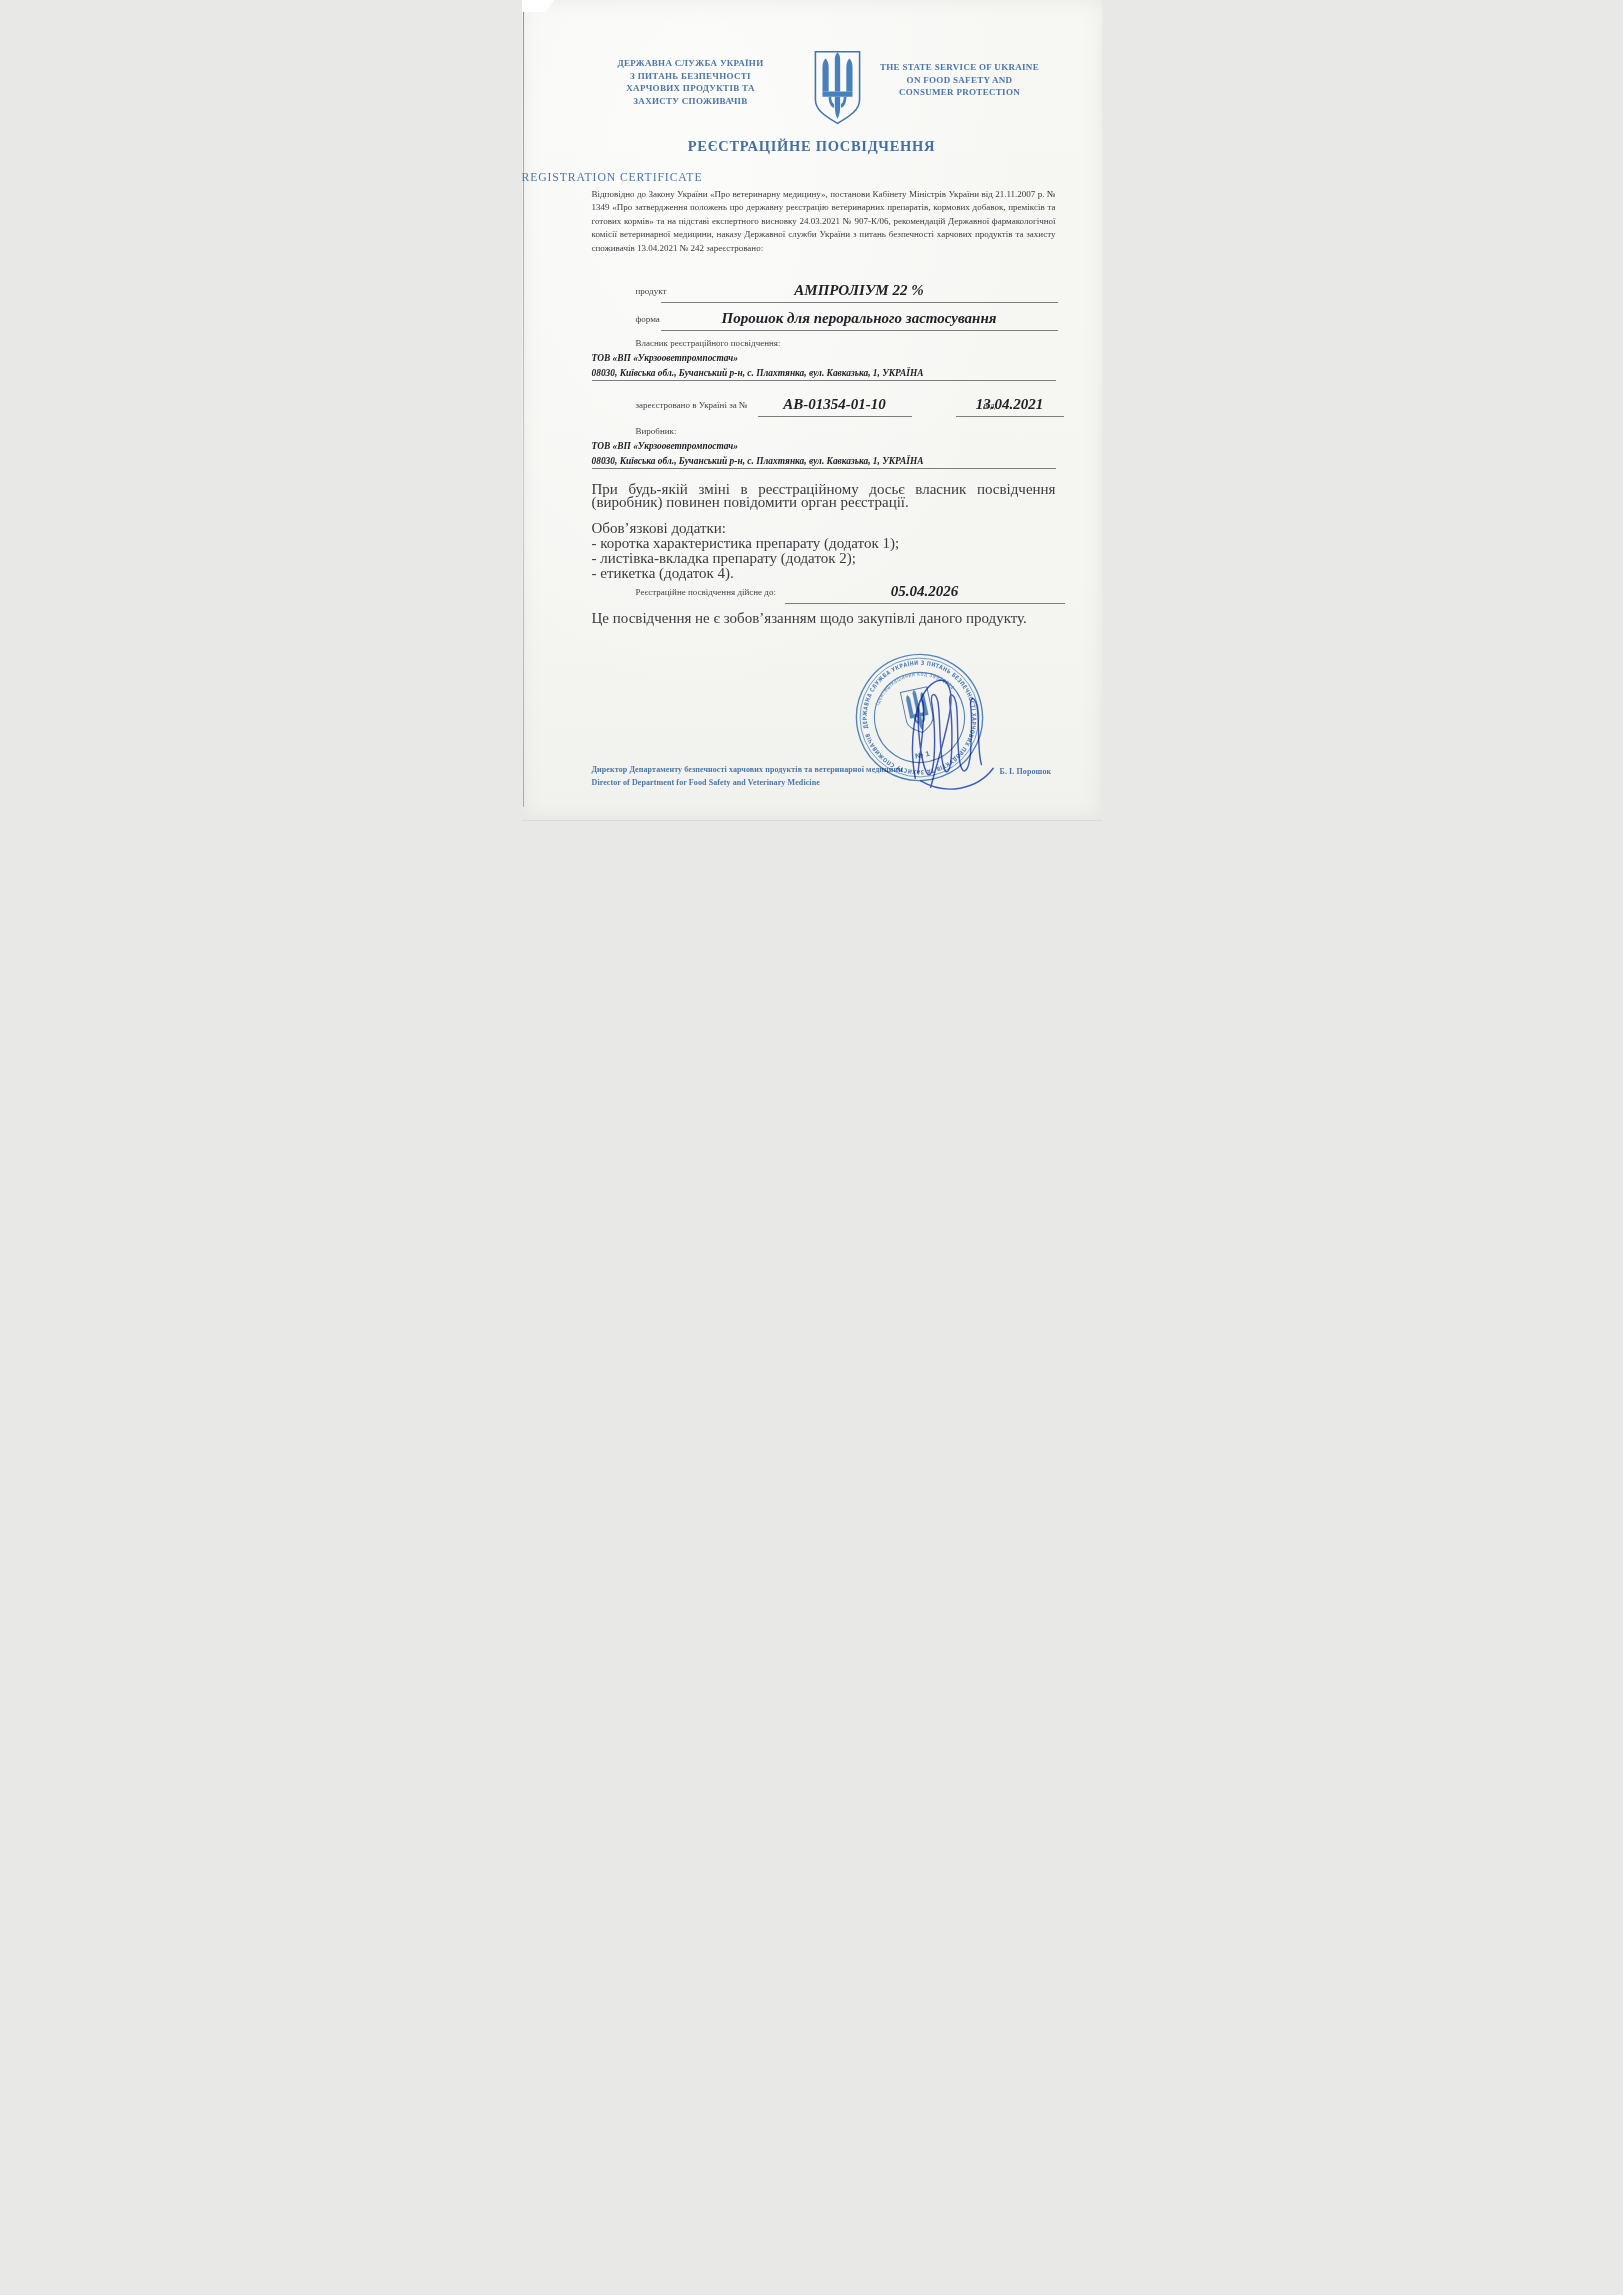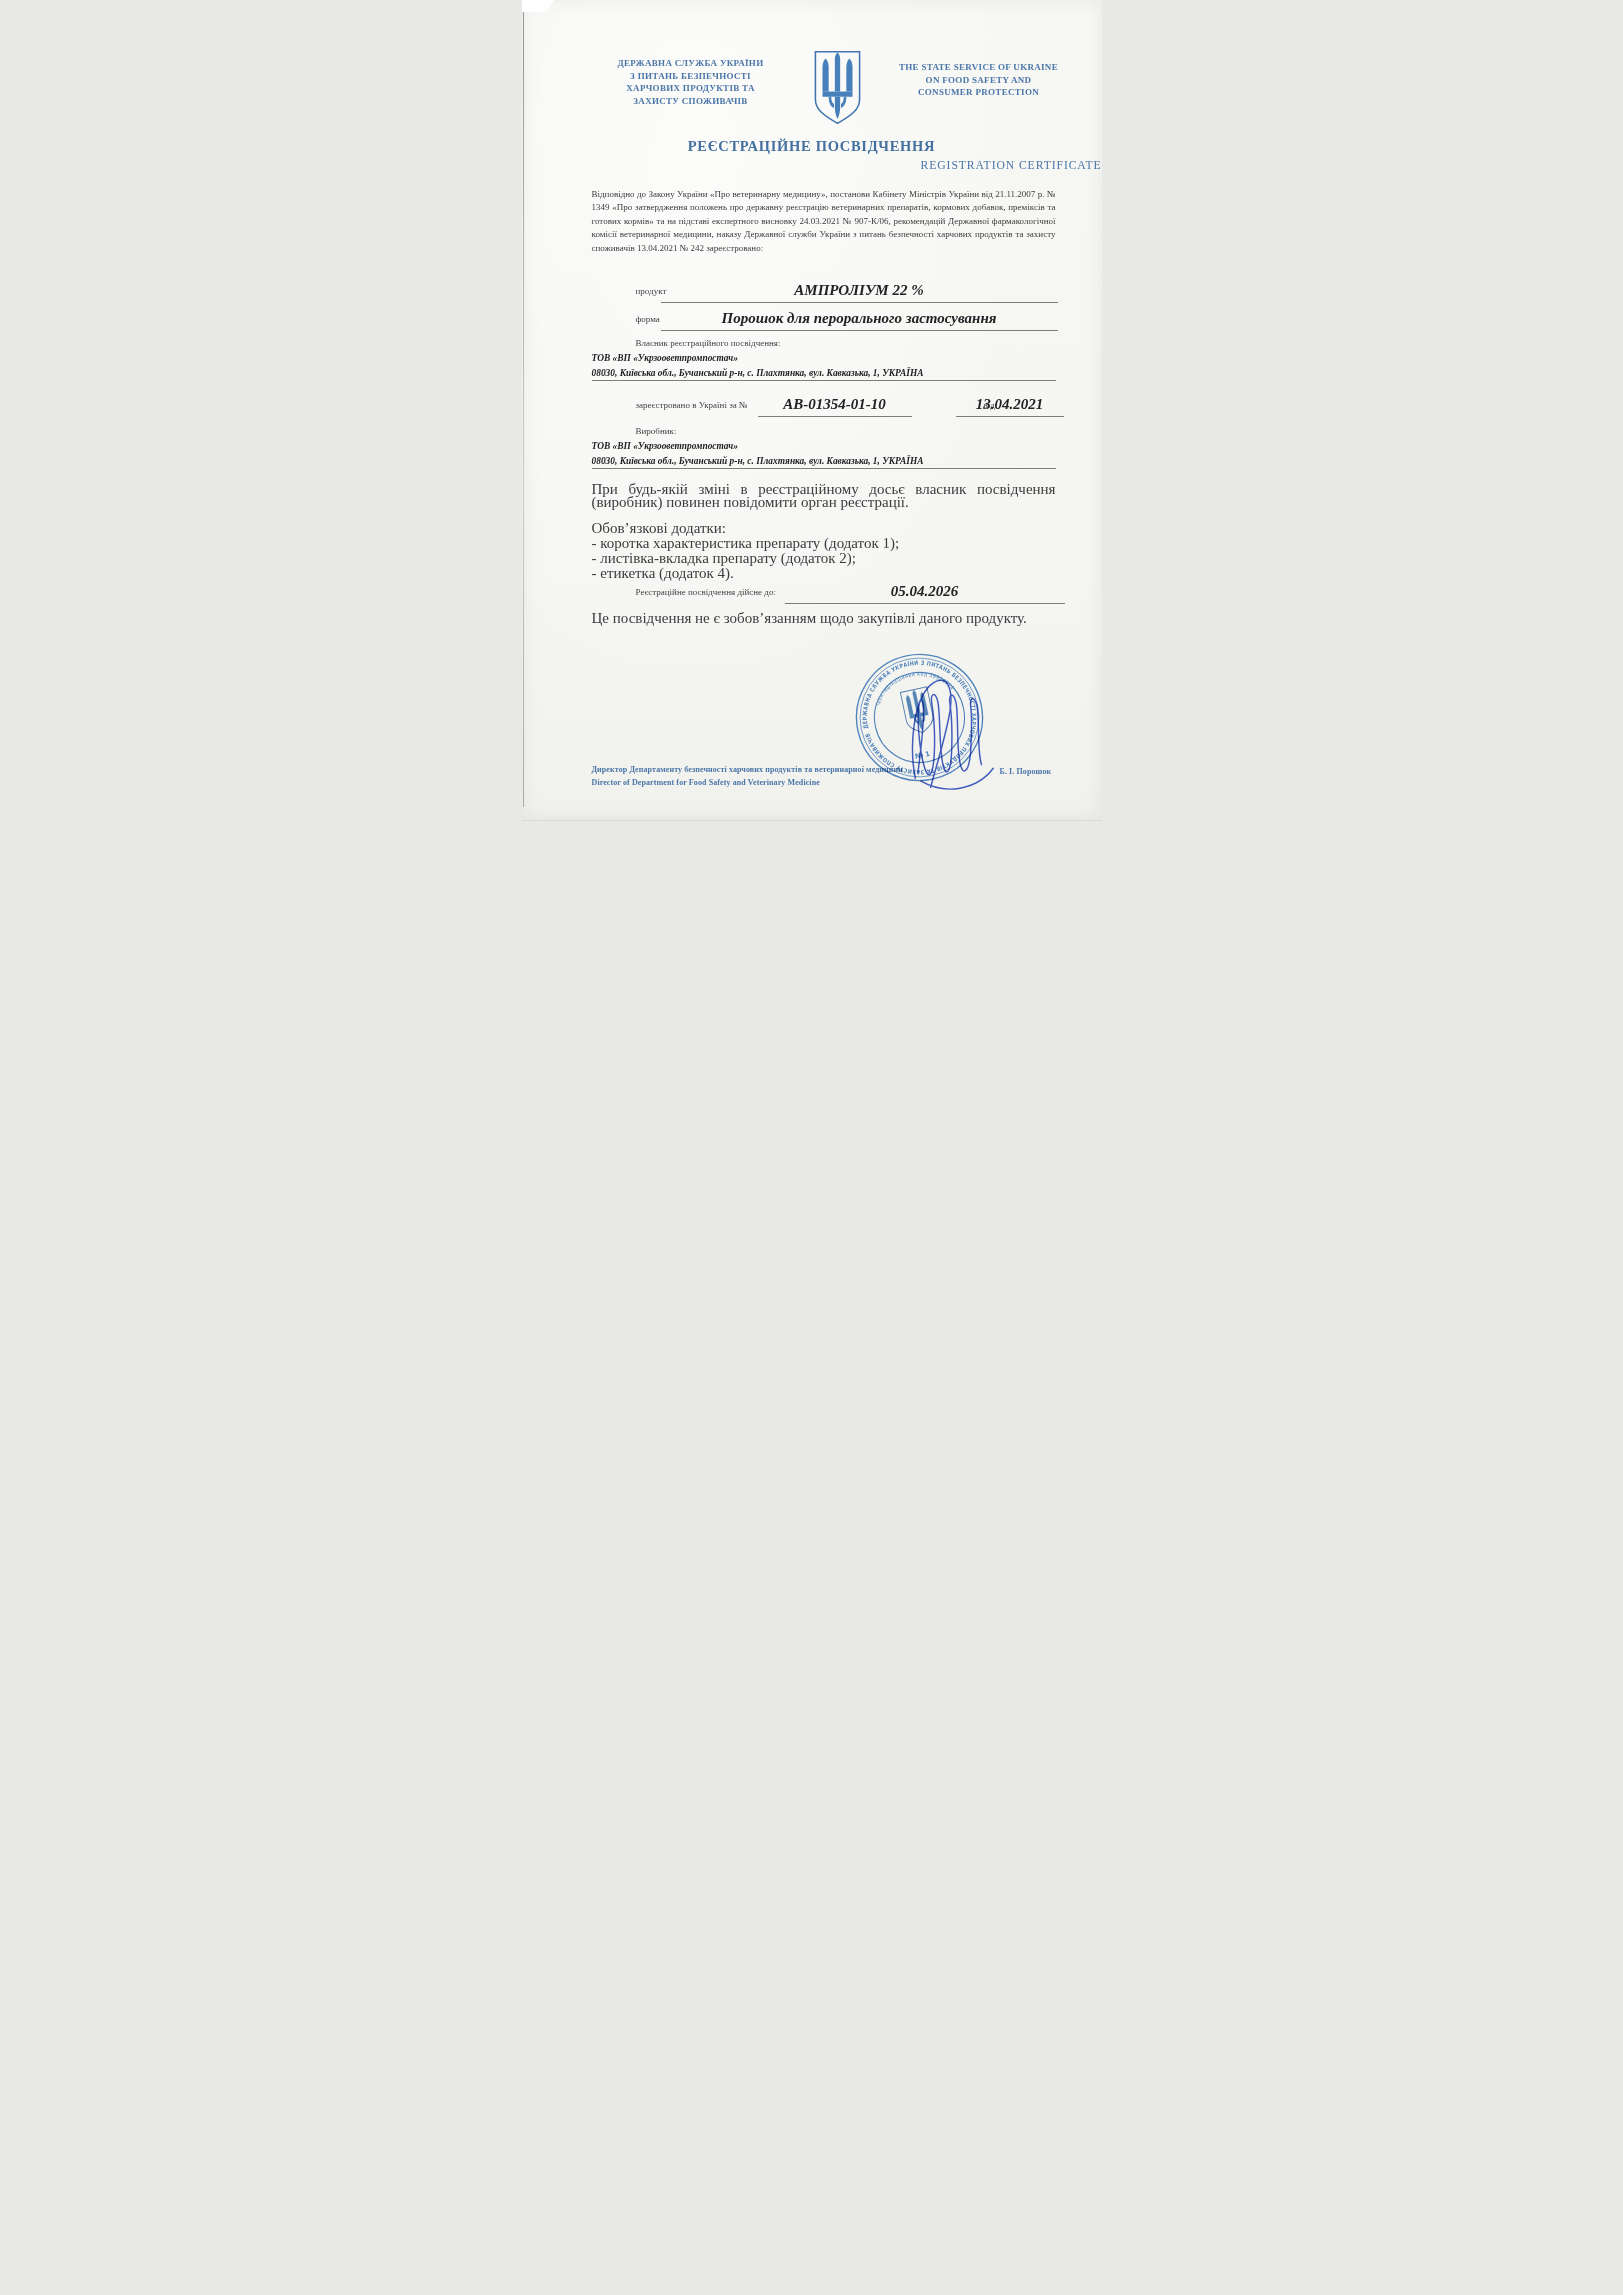--- a/index.html
+++ b/index.html
@@ -11,21 +11,21 @@
     font-family:"Liberation Serif","DejaVu Serif",serif;
     color:#3b3b3d; overflow:hidden;
     box-shadow: inset 0 0 18.7px rgba(120,120,118,.12);
     border-bottom:1.4px solid #d9d9d5;
   }
   .abs{position:absolute;}
   .org{font-weight:bold; font-size:9px; line-height:12.6px; text-align:center;
        white-space:pre-line; letter-spacing:0.3px; color:#4a76a8;}
   .title-ua{left:0; right:0; top:138px; text-align:center; font-size:14.5px;
        font-weight:bold; letter-spacing:0.7px; color:#44709f;}
-  .title-en{left:0; right:0; top:159px; text-align:right; font-size:11.7px;
+  .title-en{left:0; right:0; top:171px; text-align:left; font-size:11.7px;
        letter-spacing:0.9px; color:#4a76a8;}
   .intro{left:70px; top:188px; width:464px; font-size:9px; line-height:13.4px;
        text-align:justify; color:#3c3c40;}
   .label{font-size:9px; color:#434347;margin-left:44px;}
   .uline{border-bottom:0.9px solid #7d7d7a;}
   .val{font-style:italic; font-weight:bold; font-size:15px; color:#222226;
        text-align:center; padding-bottom:3px;}
   .valleft{font-style:italic; font-weight:bold; font-size:9.4px; color:#222226;
        padding-bottom:2.3px;}
   .bial{font-style:italic; font-weight:bold; font-size:9.4px; color:#222226;}
@@ -65,21 +65,21 @@
 
   <div class="abs org" style="left:79px; top:57px; width:180px;">ДЕРЖАВНА СЛУЖБА УКРАЇНИ
 З ПИТАНЬ БЕЗПЕЧНОСТІ
 ХАРЧОВИХ ПРОДУКТІВ ТА
 ЗАХИСТУ СПОЖИВАЧІВ</div>
 
   <svg class="abs" style="left:289px; top:44px;" viewBox="0 0 120 180" width="53" height="88">
     <use href="#tryzub" width="120" height="180"></use>
   </svg>
 
-  <div class="abs org" style="left:361px; top:61px; width:192px;text-align:center;">THE STATE SERVICE OF UKRAINE
+  <div class="abs org" style="left:342px; top:61px; width:192px;text-align:center;">THE STATE SERVICE OF UKRAINE
 ON FOOD SAFETY AND
 CONSUMER PROTECTION</div>
 
   <div class="abs title-ua">РЕЄСТРАЦІЙНЕ ПОСВІДЧЕННЯ</div>
   <div class="abs title-en">REGISTRATION CERTIFICATE</div>
 
   <div class="abs intro">Відповідно до Закону України «Про ветеринарну медицину», постанови Кабінету Міністрів України від 21.11.2007 р. № 1349 «Про затвердження положень про державну реєстрацію ветеринарних препаратів, кормових добавок, преміксів та готових кормів» та на підставі експертного висновку 24.03.2021 № 907-К/06, рекомендацій Державної фармакологічної комісії ветеринарної медицини, наказу Державної служби України з питань безпечності харчових продуктів та захисту споживачів 13.04.2021 № 242 зареєстровано:</div>
 
   <div class="abs label" style="left:70px; top:286px;">продукт</div>
   <div class="abs uline val" style="left:139px; top:282px; width:397px;">АМПРОЛІУМ 22 %</div>

